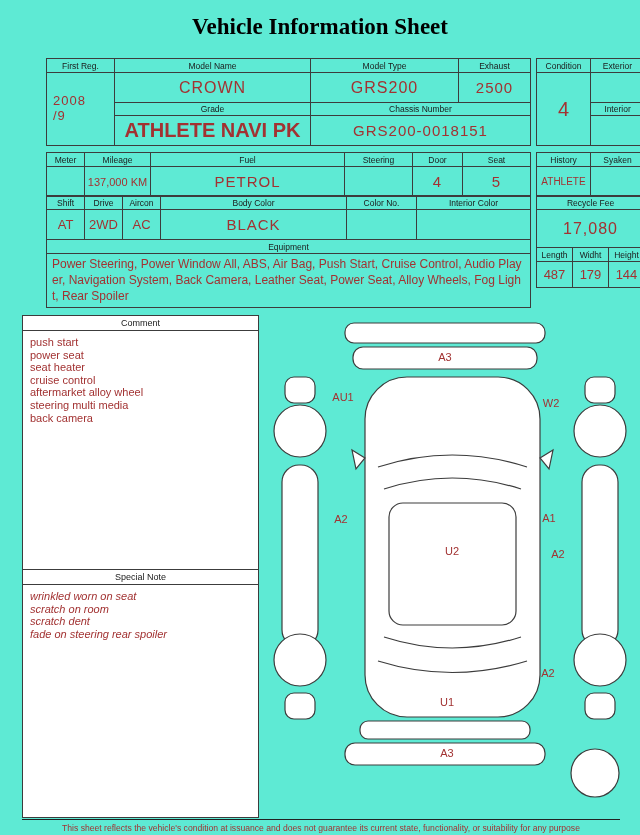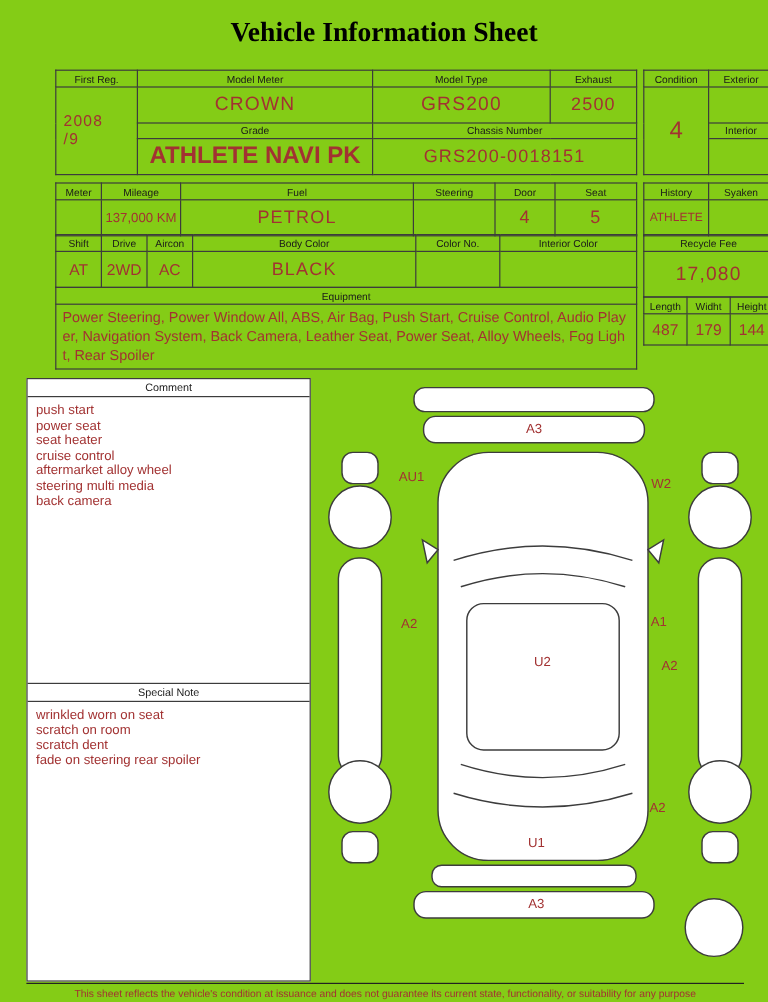--- a/index.html
+++ b/index.html
@@ -1,19 +1,19 @@
 <!DOCTYPE html>
 <html style="--red: #a23232; --border: #3c3c3c;"><head>
 <meta charset="utf-8">
 <style>
   :root { --red:#a23232; --border:#3c3c3c; }
   *{box-sizing:border-box;}
   html,body{margin:0;padding:0;background:#fff;}
   body{font-family:"Liberation Sans",sans-serif;color:#111;}
-  .sheet{position:relative;width:640px;height:835px;background:#84cc16;overflow:hidden;}
+  .sheet{position:relative;width:640px;height:835px;background:#5eead4;overflow:hidden;}
   .title{position:absolute;top:14px;left:0;width:100%;text-align:center;
          font-family:"Liberation Serif",serif;font-size:23px;font-weight:600;color:#000;}
   table.t{position:absolute;border-collapse:collapse;table-layout:fixed;margin-left:24px;}
   .t td{border:1px solid var(--border);padding:0;overflow:hidden;}
   .lbl{font-size:8.5px;text-align:center;color:#1a1a1a;white-space:nowrap;vertical-align:middle;}
   .val{color:var(--red);text-align:center;vertical-align:middle;white-space:nowrap;}
   .v17{font-size:13px;letter-spacing:1px;}
   .v16{font-size:16px;letter-spacing:1px;}
   .v15{font-size:15px;letter-spacing:1px;}
   .v14{font-size:20px;font-weight:bold;}
@@ -24,21 +24,21 @@
   .first-reg{text-align:left;padding-left:6px !important;line-height:1.15;}
   .equip{color:var(--red);font-size:12px;line-height:1.35;text-align:left;
          vertical-align:top;padding:2px 5px !important;white-space:normal;word-break:break-all;}
   .cbox{position:absolute;left:22px;top:315px;width:237px;height:503px;
         border:1px solid var(--border);display:flex;flex-direction:column;background:#fff;}
   .box-header{flex:0 0 15px;border-bottom:1px solid var(--border);font-size:9px;
               text-align:center;line-height:14px;color:#1a1a1a;}
   .note-header{border-top:1px solid var(--border);}
   .box-content{padding:5px 7px;color:var(--red);font-size:11px;line-height:12.6px;}
   .box-content.c1{flex:0 0 238px;}
-  .box-content.c2{flex:1 1 auto;}
+  .box-content.c2{flex:1 1 auto;font-style:italic;}
   .diagram{position:absolute;left:265px;top:315px;width:370px;height:500px;}
   .sh{fill:#ffffff;stroke:var(--border);stroke-width:1.2;}
   .ln{fill:none;stroke:var(--border);stroke-width:1.2;}
   .dmg{fill:var(--red);font-size:11px;text-anchor:middle;font-family:"Liberation Sans",sans-serif;}
   .footer{position:absolute;left:22px;right:20px;top:819px;border-top:1.5px solid #222;
           padding-top:3px;text-align:center;font-size:8.6px;color:var(--red);}
 </style>
 </head>
 <body>
 
@@ -49,21 +49,21 @@
   <table class="t" style="left:22px;top:58px;width:484px">
     <colgroup>
         <col style="width:68px">
         <col style="width:196px">
         <col style="width:148px">
         <col style="width:72px">
       </colgroup>
     <tbody>
         <tr style="height:14px">
       <td class="lbl">First Reg.</td>
-      <td class="lbl">Model Meter</td>
+      <td class="lbl">Model Name</td>
       <td class="lbl">Model Type</td>
       <td class="lbl">Exhaust</td>
     </tr>
     <tr style="height:30px">
       <td class="val v17 first-reg" rowspan="3">
         <div>2008</div>
         <div>/9</div>
       </td>
       <td class="val v16">CROWN</td>
       <td class="val v16">GRS200</td>

